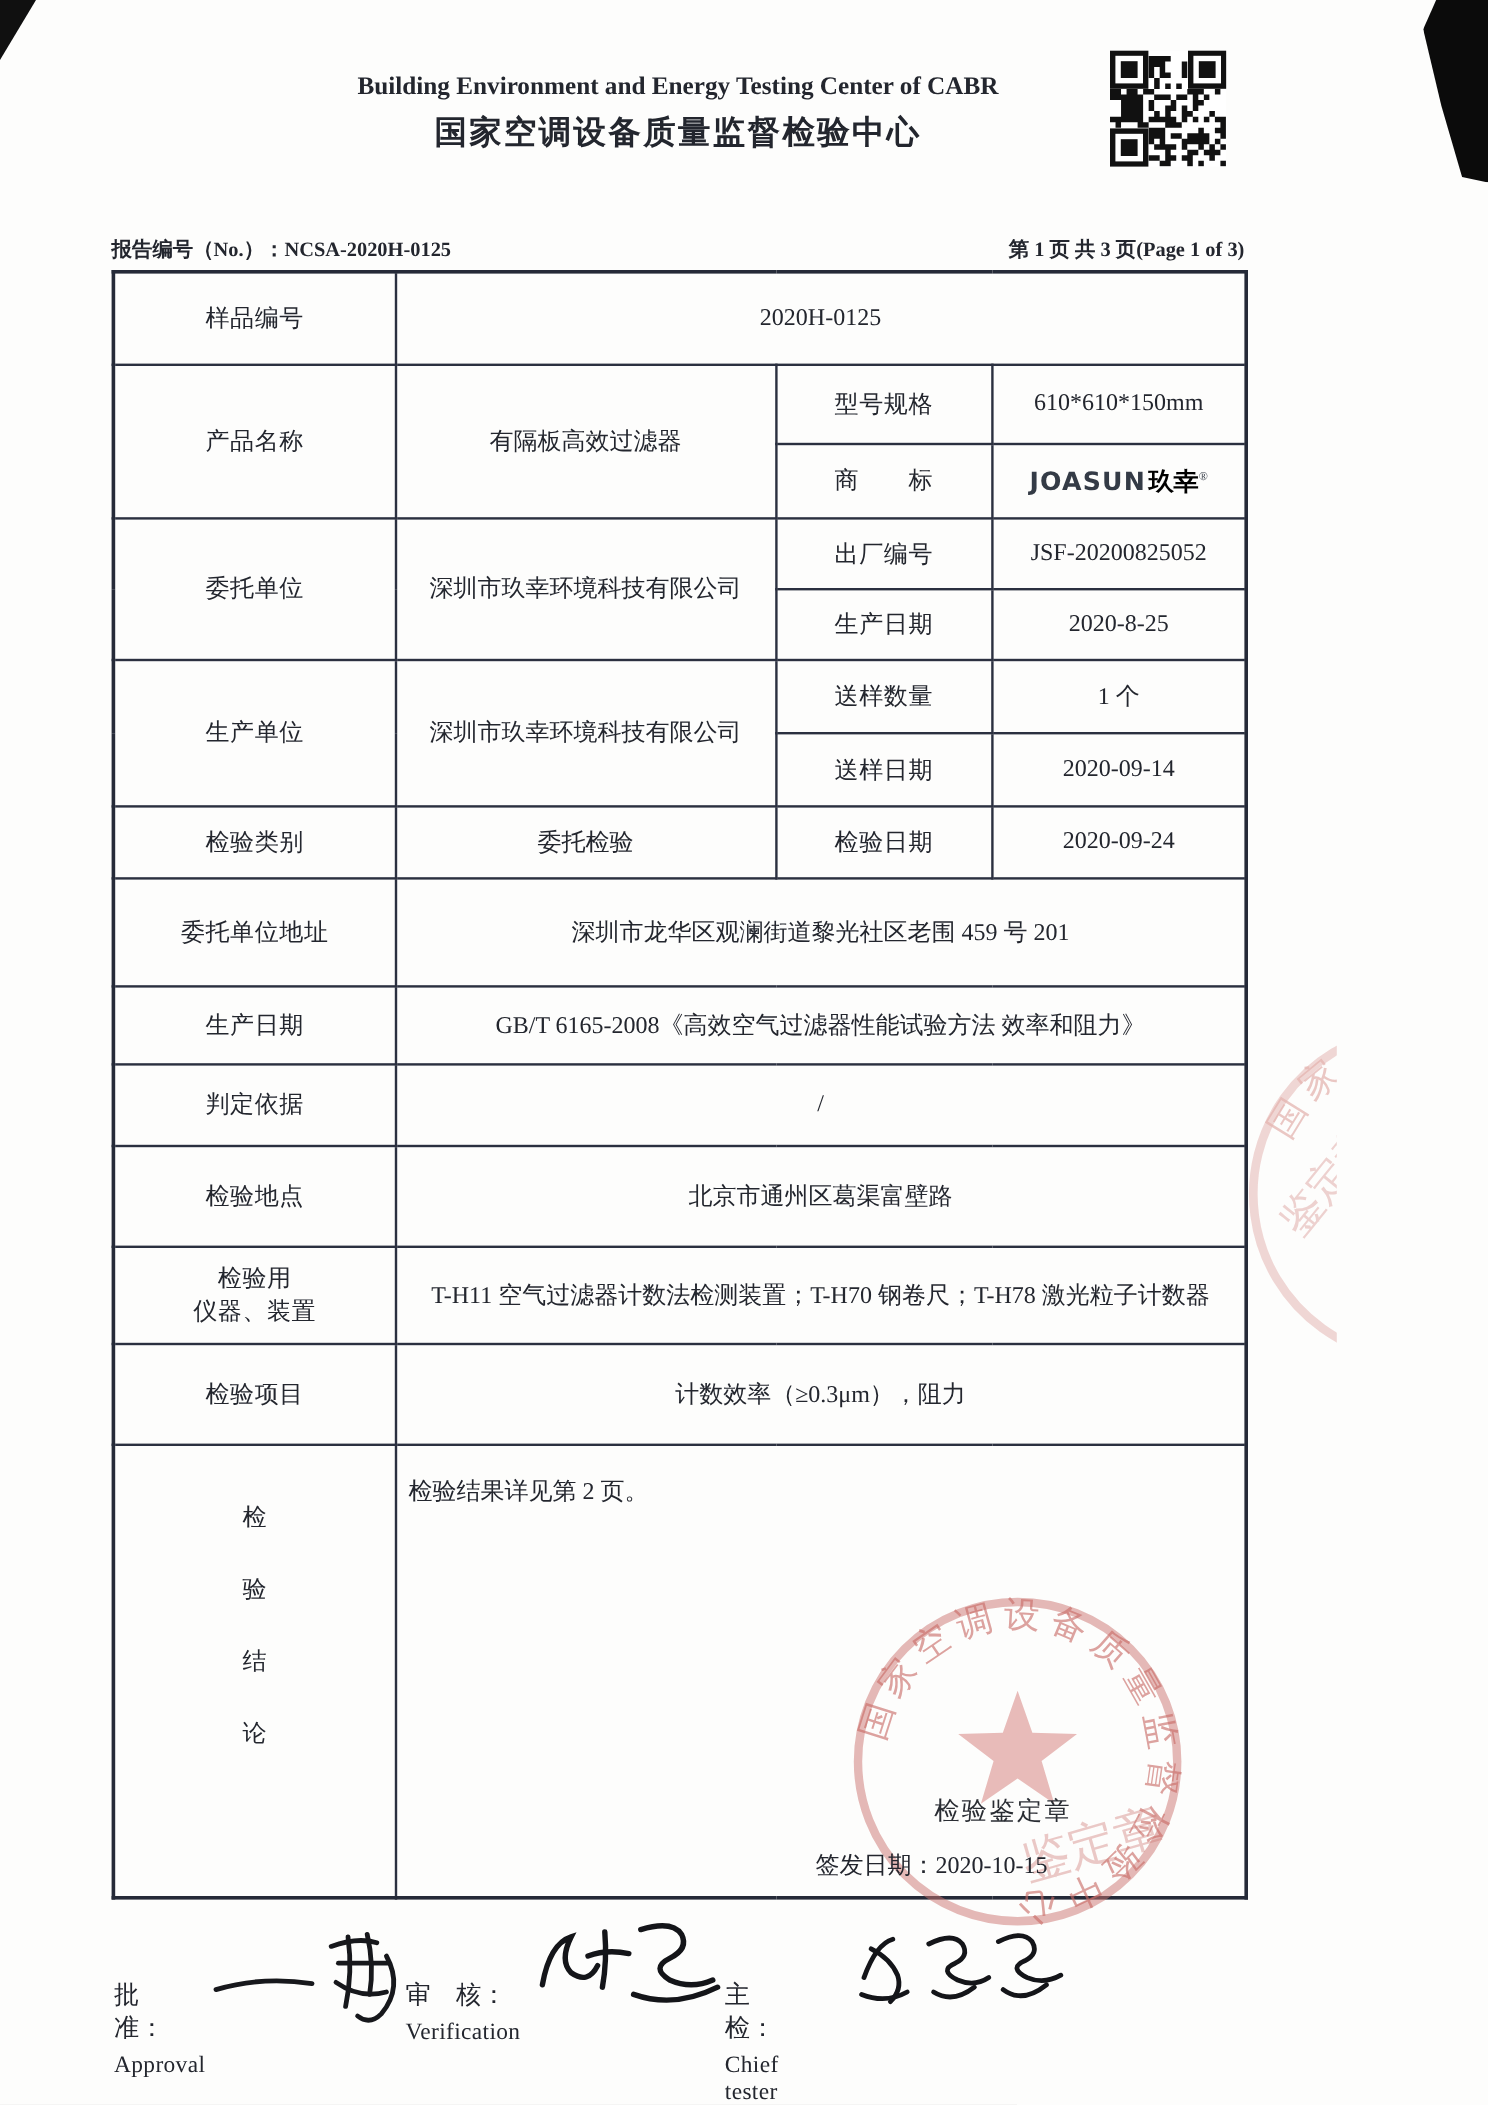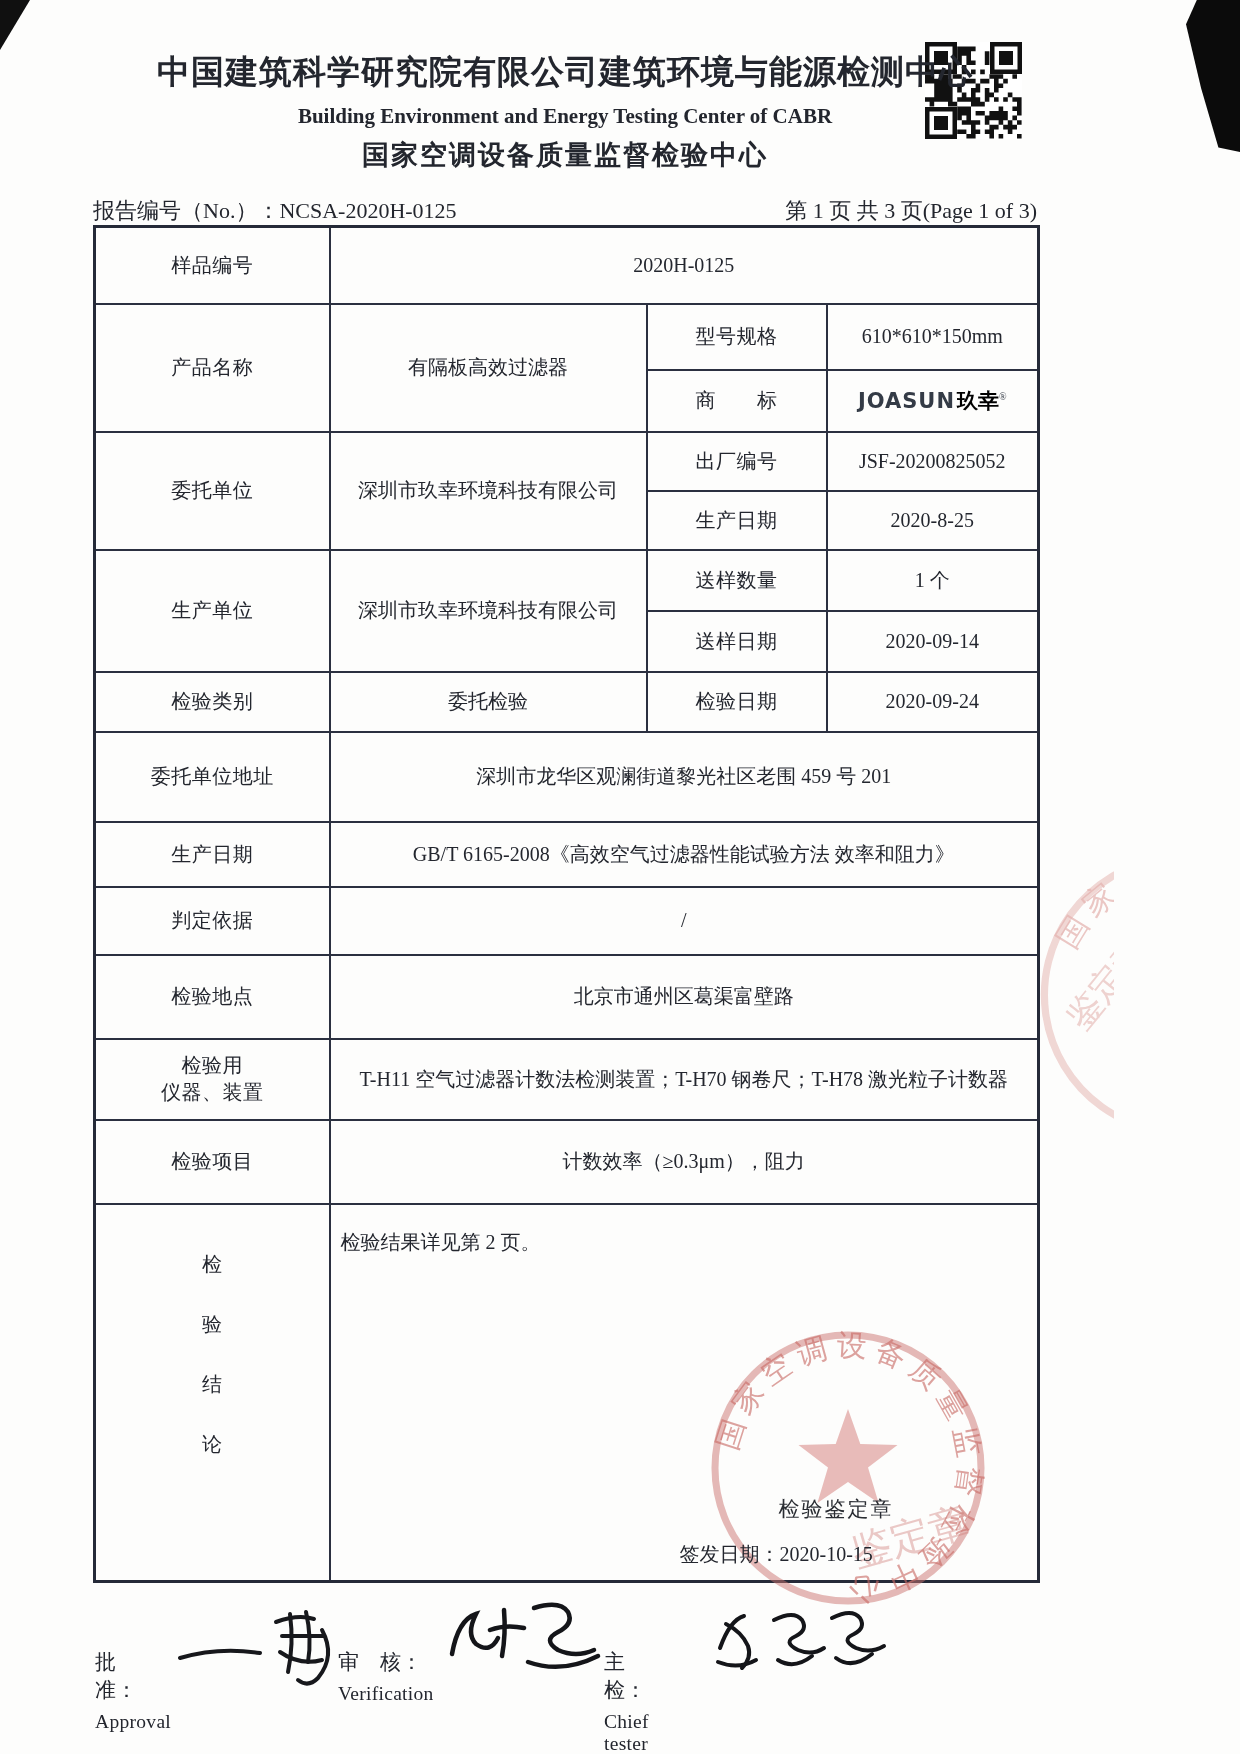--- a/index.html
+++ b/index.html
@@ -14,21 +14,21 @@
   .corner-tr{position:absolute;right:0;top:0;width:54px;height:152px;background:#0b0b0b;
     clip-path:polygon(20% 0,100% 0,100% 100%,60% 97%,28% 58%,0 16%);}
   
   .hdr{position:absolute;left:70px;top:50px;width:990px;text-align:center;}
   .hdr .t-cn{font-size:33px;font-weight:bold;letter-spacing:1px;white-space:nowrap;}
   .hdr .t-en{font-size:21px;font-weight:bold;margin-top:9px;white-space:nowrap;}
   .hdr .s-cn{font-size:27px;font-weight:bold;margin-top:8px;letter-spacing:2px;white-space:nowrap;}
   .hdr .s-en{font-size:19px;font-weight:bold;margin-top:6px;white-space:nowrap;}
   .qr{position:absolute;left:925px;top:42px;width:97px;height:97px;}
   .report-line{position:absolute;left:93px;top:196px;width:944px;display:flex;
-    justify-content:space-between;font-size:22px;font-weight:normal;text-align:right;}
+    justify-content:space-between;font-size:17px;font-weight:bold;text-align:right;}
   
   table.report{position:absolute;left:93px;top:225px;width:944px;border-collapse:collapse;table-layout:fixed;border-radius:20px;}
   table.report td{border:2px solid #2b3040;font-size:20px;text-align:center;vertical-align:middle;
     padding:2px 4px;overflow:visible;}
   table.report{border:3px solid #252a38;}
   col.c1{width:235px;}col.c2{width:317px;}col.c3{width:180px;}col.c4{width:212px;}
   .lbl{letter-spacing:.5px;}
   .val-en{font-size:20px;margin-top:40px;}
   .brand-logo{font-family:"DejaVu Sans","Liberation Sans",sans-serif;font-weight:bold;
     font-size:21px;color:#343b46;letter-spacing:1px;}
@@ -73,21 +73,20 @@
     </g>
     <g fill="#111">
       <rect x="9" y="9" width="14" height="14"></rect>
         <rect x="74" y="9" width="14" height="14"></rect>
         <rect x="9" y="74" width="14" height="14"></rect>
     </g>
     <path id="qr-data" fill="#111" d="M32.2 4.6h4.6v4.6h-4.6zM36.8 4.6h4.6v4.6h-4.6zM41.4 4.6h4.6v4.6h-4.6zM46.0 4.6h4.6v4.6h-4.6zM32.2 9.2h4.6v4.6h-4.6zM36.8 9.2h4.6v4.6h-4.6zM41.4 9.2h4.6v4.6h-4.6zM59.8 9.2h4.6v4.6h-4.6zM32.2 13.8h4.6v4.6h-4.6zM41.4 13.8h4.6v4.6h-4.6zM59.8 13.8h4.6v4.6h-4.6zM32.2 18.4h4.6v4.6h-4.6zM41.4 18.4h4.6v4.6h-4.6zM46.0 18.4h4.6v4.6h-4.6zM59.8 18.4h4.6v4.6h-4.6zM36.8 23.0h4.6v4.6h-4.6zM36.8 27.6h4.6v4.6h-4.6zM46.0 27.6h4.6v4.6h-4.6zM55.2 27.6h4.6v4.6h-4.6zM0.0 32.2h4.6v4.6h-4.6zM4.6 32.2h4.6v4.6h-4.6zM13.8 32.2h4.6v4.6h-4.6zM18.4 32.2h4.6v4.6h-4.6zM27.6 32.2h4.6v4.6h-4.6zM32.2 32.2h4.6v4.6h-4.6zM64.4 32.2h4.6v4.6h-4.6zM69.0 32.2h4.6v4.6h-4.6zM73.6 32.2h4.6v4.6h-4.6zM87.4 32.2h4.6v4.6h-4.6zM0.0 36.8h4.6v4.6h-4.6zM4.6 36.8h4.6v4.6h-4.6zM9.2 36.8h4.6v4.6h-4.6zM13.8 36.8h4.6v4.6h-4.6zM18.4 36.8h4.6v4.6h-4.6zM23.0 36.8h4.6v4.6h-4.6zM36.8 36.8h4.6v4.6h-4.6zM41.4 36.8h4.6v4.6h-4.6zM46.0 36.8h4.6v4.6h-4.6zM55.2 36.8h4.6v4.6h-4.6zM59.8 36.8h4.6v4.6h-4.6zM69.0 36.8h4.6v4.6h-4.6zM78.2 36.8h4.6v4.6h-4.6zM9.2 41.4h4.6v4.6h-4.6zM13.8 41.4h4.6v4.6h-4.6zM18.4 41.4h4.6v4.6h-4.6zM23.0 41.4h4.6v4.6h-4.6zM32.2 41.4h4.6v4.6h-4.6zM50.6 41.4h4.6v4.6h-4.6zM69.0 41.4h4.6v4.6h-4.6zM73.6 41.4h4.6v4.6h-4.6zM9.2 46.0h4.6v4.6h-4.6zM13.8 46.0h4.6v4.6h-4.6zM18.4 46.0h4.6v4.6h-4.6zM23.0 46.0h4.6v4.6h-4.6zM32.2 46.0h4.6v4.6h-4.6zM46.0 46.0h4.6v4.6h-4.6zM50.6 46.0h4.6v4.6h-4.6zM59.8 46.0h4.6v4.6h-4.6zM69.0 46.0h4.6v4.6h-4.6zM9.2 50.6h4.6v4.6h-4.6zM13.8 50.6h4.6v4.6h-4.6zM18.4 50.6h4.6v4.6h-4.6zM23.0 50.6h4.6v4.6h-4.6zM36.8 50.6h4.6v4.6h-4.6zM46.0 50.6h4.6v4.6h-4.6zM59.8 50.6h4.6v4.6h-4.6zM64.4 50.6h4.6v4.6h-4.6zM82.8 50.6h4.6v4.6h-4.6zM0.0 55.2h4.6v4.6h-4.6zM4.6 55.2h4.6v4.6h-4.6zM9.2 55.2h4.6v4.6h-4.6zM13.8 55.2h4.6v4.6h-4.6zM18.4 55.2h4.6v4.6h-4.6zM23.0 55.2h4.6v4.6h-4.6zM32.2 55.2h4.6v4.6h-4.6zM36.8 55.2h4.6v4.6h-4.6zM41.4 55.2h4.6v4.6h-4.6zM46.0 55.2h4.6v4.6h-4.6zM50.6 55.2h4.6v4.6h-4.6zM59.8 55.2h4.6v4.6h-4.6zM69.0 55.2h4.6v4.6h-4.6zM78.2 55.2h4.6v4.6h-4.6zM87.4 55.2h4.6v4.6h-4.6zM92.0 55.2h4.6v4.6h-4.6zM4.6 59.8h4.6v4.6h-4.6zM23.0 59.8h4.6v4.6h-4.6zM27.6 59.8h4.6v4.6h-4.6zM46.0 59.8h4.6v4.6h-4.6zM50.6 59.8h4.6v4.6h-4.6zM55.2 59.8h4.6v4.6h-4.6zM92.0 59.8h4.6v4.6h-4.6zM32.2 64.4h4.6v4.6h-4.6zM36.8 64.4h4.6v4.6h-4.6zM41.4 64.4h4.6v4.6h-4.6zM73.6 64.4h4.6v4.6h-4.6zM87.4 64.4h4.6v4.6h-4.6zM92.0 64.4h4.6v4.6h-4.6zM32.2 69.0h4.6v4.6h-4.6zM36.8 69.0h4.6v4.6h-4.6zM41.4 69.0h4.6v4.6h-4.6zM50.6 69.0h4.6v4.6h-4.6zM55.2 69.0h4.6v4.6h-4.6zM64.4 69.0h4.6v4.6h-4.6zM69.0 69.0h4.6v4.6h-4.6zM73.6 69.0h4.6v4.6h-4.6zM78.2 69.0h4.6v4.6h-4.6zM92.0 69.0h4.6v4.6h-4.6zM32.2 73.6h4.6v4.6h-4.6zM41.4 73.6h4.6v4.6h-4.6zM59.8 73.6h4.6v4.6h-4.6zM64.4 73.6h4.6v4.6h-4.6zM69.0 73.6h4.6v4.6h-4.6zM73.6 73.6h4.6v4.6h-4.6zM78.2 73.6h4.6v4.6h-4.6zM87.4 73.6h4.6v4.6h-4.6zM36.8 78.2h4.6v4.6h-4.6zM41.4 78.2h4.6v4.6h-4.6zM46.0 78.2h4.6v4.6h-4.6zM50.6 78.2h4.6v4.6h-4.6zM59.8 78.2h4.6v4.6h-4.6zM73.6 78.2h4.6v4.6h-4.6zM82.8 78.2h4.6v4.6h-4.6zM92.0 78.2h4.6v4.6h-4.6zM46.0 82.8h4.6v4.6h-4.6zM64.4 82.8h4.6v4.6h-4.6zM69.0 82.8h4.6v4.6h-4.6zM78.2 82.8h4.6v4.6h-4.6zM82.8 82.8h4.6v4.6h-4.6zM87.4 82.8h4.6v4.6h-4.6zM32.2 87.4h4.6v4.6h-4.6zM36.8 87.4h4.6v4.6h-4.6zM46.0 87.4h4.6v4.6h-4.6zM50.6 87.4h4.6v4.6h-4.6zM59.8 87.4h4.6v4.6h-4.6zM64.4 87.4h4.6v4.6h-4.6zM82.8 87.4h4.6v4.6h-4.6zM41.4 92.0h4.6v4.6h-4.6zM46.0 92.0h4.6v4.6h-4.6zM64.4 92.0h4.6v4.6h-4.6zM73.6 92.0h4.6v4.6h-4.6zM92.0 92.0h4.6v4.6h-4.6z"></path>
   </svg>
 
   <div class="hdr">
-    <div class="t-cn">中国建筑科学研究院有限公司建筑环境与能源检测中心</div>
     <div class="t-en">Building Environment and Energy Testing Center of CABR</div>
     <div class="s-cn">国家空调设备质量监督检验中心</div>
   </div>
 
   <div class="report-line">
     <span><span>报告编号（No.）：</span><span>NCSA-2020H-0125</span></span>
     <span>第 1 页  共 3 页(Page 1 of 3)</span>
   </div>
 
   <table class="report">

